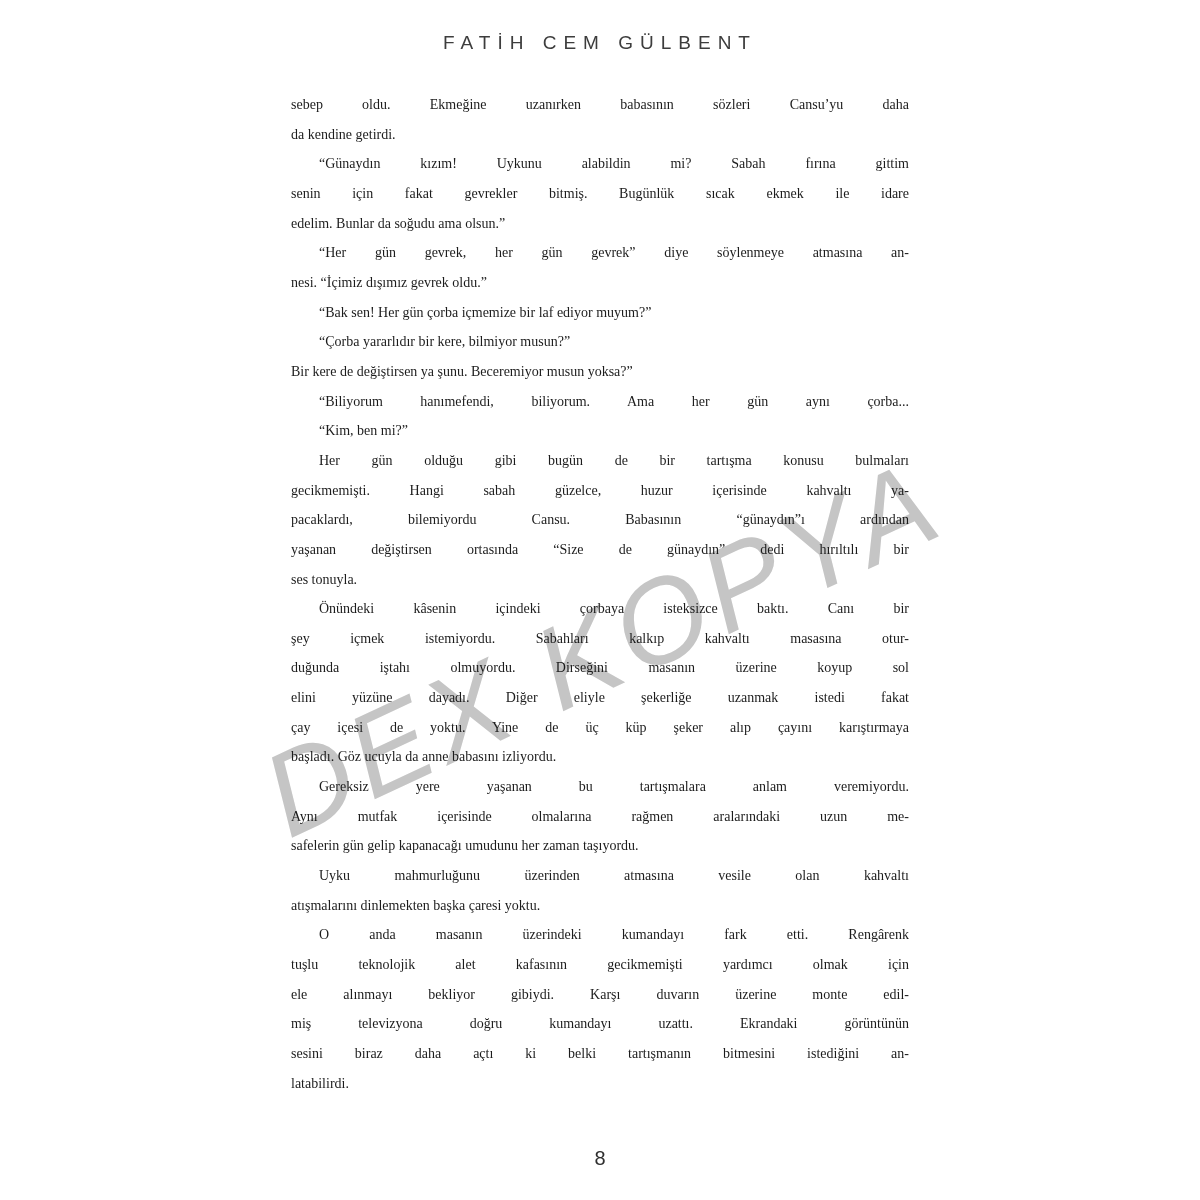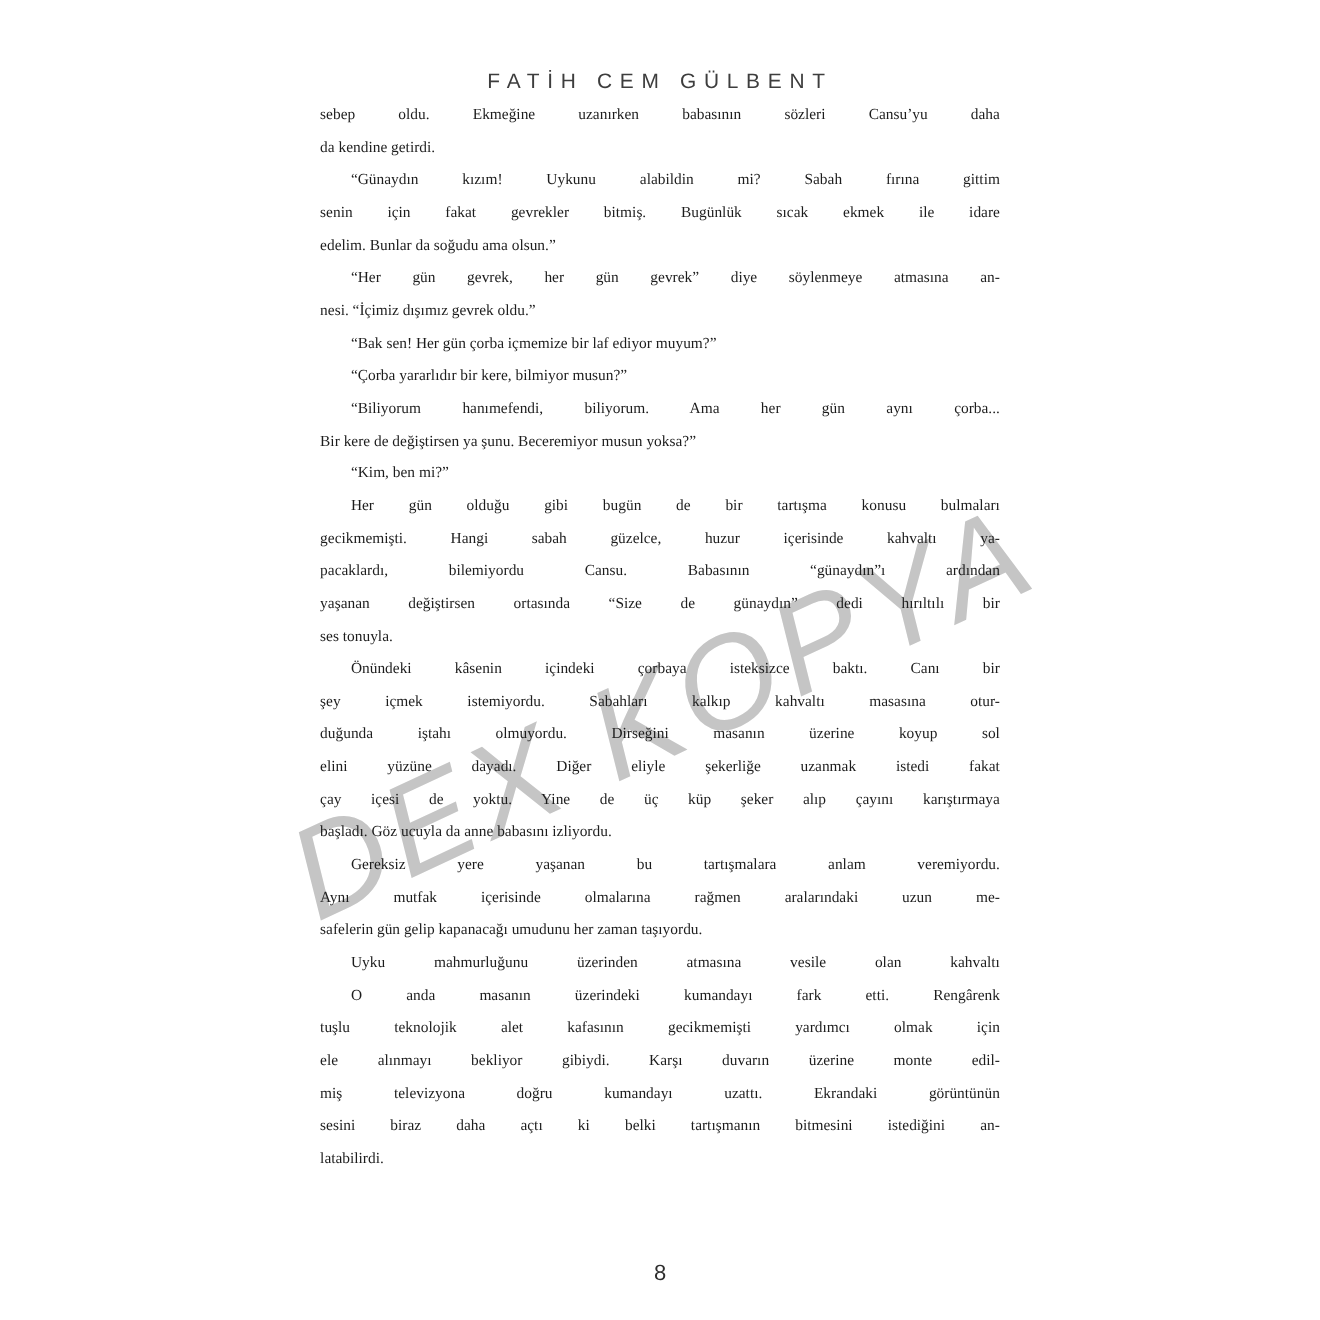--- a/index.html
+++ b/index.html
@@ -17,21 +17,20 @@
   .running-header {
     position: absolute;
     top: 32px; left: 0; width: 100%;
     text-align: center;
     font-family: "Liberation Sans", sans-serif;
     font-size: 19px;
     font-weight: 400;
     letter-spacing: 7px;
     color: #3d3d3d;
     z-index: 2;
-    margin-top: 32px;
   }
   .watermark {
     position: absolute;
     left: 602px; top: 648px;
     transform: translate(-50%, -50%) rotate(-25deg);
     font-family: "Liberation Sans", sans-serif;
     font-style: italic;
     font-weight: 400;
     font-size: 118px;
     letter-spacing: 6px;
@@ -81,38 +80,39 @@
   <div class="text-block">
       <div class="line">sebep oldu. Ekmeğine uzanırken babasının sözleri Cansu’yu daha</div>
       <div class="line last">da kendine getirdi.</div>
       <div class="line indent">“Günaydın kızım! Uykunu alabildin mi? Sabah fırına gittim</div>
       <div class="line">senin için fakat gevrekler bitmiş. Bugünlük sıcak ekmek ile idare</div>
       <div class="line last">edelim. Bunlar da soğudu ama olsun.”</div>
       <div class="line indent">“Her gün gevrek, her gün gevrek” diye söylenmeye atmasına an-</div>
       <div class="line last">nesi. “İçimiz dışımız gevrek oldu.”</div>
       <div class="line indent last">“Bak sen! Her gün çorba içmemize bir laf ediyor muyum?”</div>
       <div class="line indent last">“Çorba yararlıdır bir kere, bilmiyor musun?”</div>
+      <div class="line last">Bir kere de değiştirsen ya şunu. Beceremiyor musun yoksa?”</div>
       <div class="line indent">“Biliyorum hanımefendi, biliyorum. Ama her gün aynı çorba...</div>
-      <div class="line last">Bir kere de değiştirsen ya şunu. Beceremiyor musun yoksa?”</div>
       <div class="line indent last">“Kim, ben mi?”</div>
       <div class="line indent">Her gün olduğu gibi bugün de bir tartışma konusu bulmaları</div>
       <div class="line">gecikmemişti. Hangi sabah güzelce, huzur içerisinde kahvaltı ya-</div>
       <div class="line">pacaklardı, bilemiyordu Cansu. Babasının “günaydın”ı ardından</div>
       <div class="line">yaşanan değiştirsen ortasında “Size de günaydın” dedi hırıltılı bir</div>
       <div class="line last">ses tonuyla.</div>
       <div class="line indent">Önündeki kâsenin içindeki çorbaya isteksizce baktı. Canı bir</div>
       <div class="line">şey içmek istemiyordu. Sabahları kalkıp kahvaltı masasına otur-</div>
       <div class="line">duğunda iştahı olmuyordu. Dirseğini masanın üzerine koyup sol</div>
       <div class="line">elini yüzüne dayadı. Diğer eliyle şekerliğe uzanmak istedi fakat</div>
       <div class="line">çay içesi de yoktu. Yine de üç küp şeker alıp çayını karıştırmaya</div>
       <div class="line last">başladı. Göz ucuyla da anne babasını izliyordu.</div>
       <div class="line indent">Gereksiz yere yaşanan bu tartışmalara anlam veremiyordu.</div>
       <div class="line">Aynı mutfak içerisinde olmalarına rağmen aralarındaki uzun me-</div>
       <div class="line last">safelerin gün gelip kapanacağı umudunu her zaman taşıyordu.</div>
       <div class="line indent">Uyku mahmurluğunu üzerinden atmasına vesile olan kahvaltı</div>
+      <div class="line last">atışmalarını dinlemekten başka çaresi yoktu.</div>
       <div class="line indent">O anda masanın üzerindeki kumandayı fark etti. Rengârenk</div>
       <div class="line">tuşlu teknolojik alet kafasının gecikmemişti yardımcı olmak için</div>
       <div class="line">ele alınmayı bekliyor gibiydi. Karşı duvarın üzerine monte edil-</div>
       <div class="line">miş televizyona doğru kumandayı uzattı. Ekrandaki görüntünün</div>
       <div class="line">sesini biraz daha açtı ki belki tartışmanın bitmesini istediğini an-</div>
       <div class="line last">latabilirdi.</div>
     </div>
 
   <div class="page-number">8</div>
 

